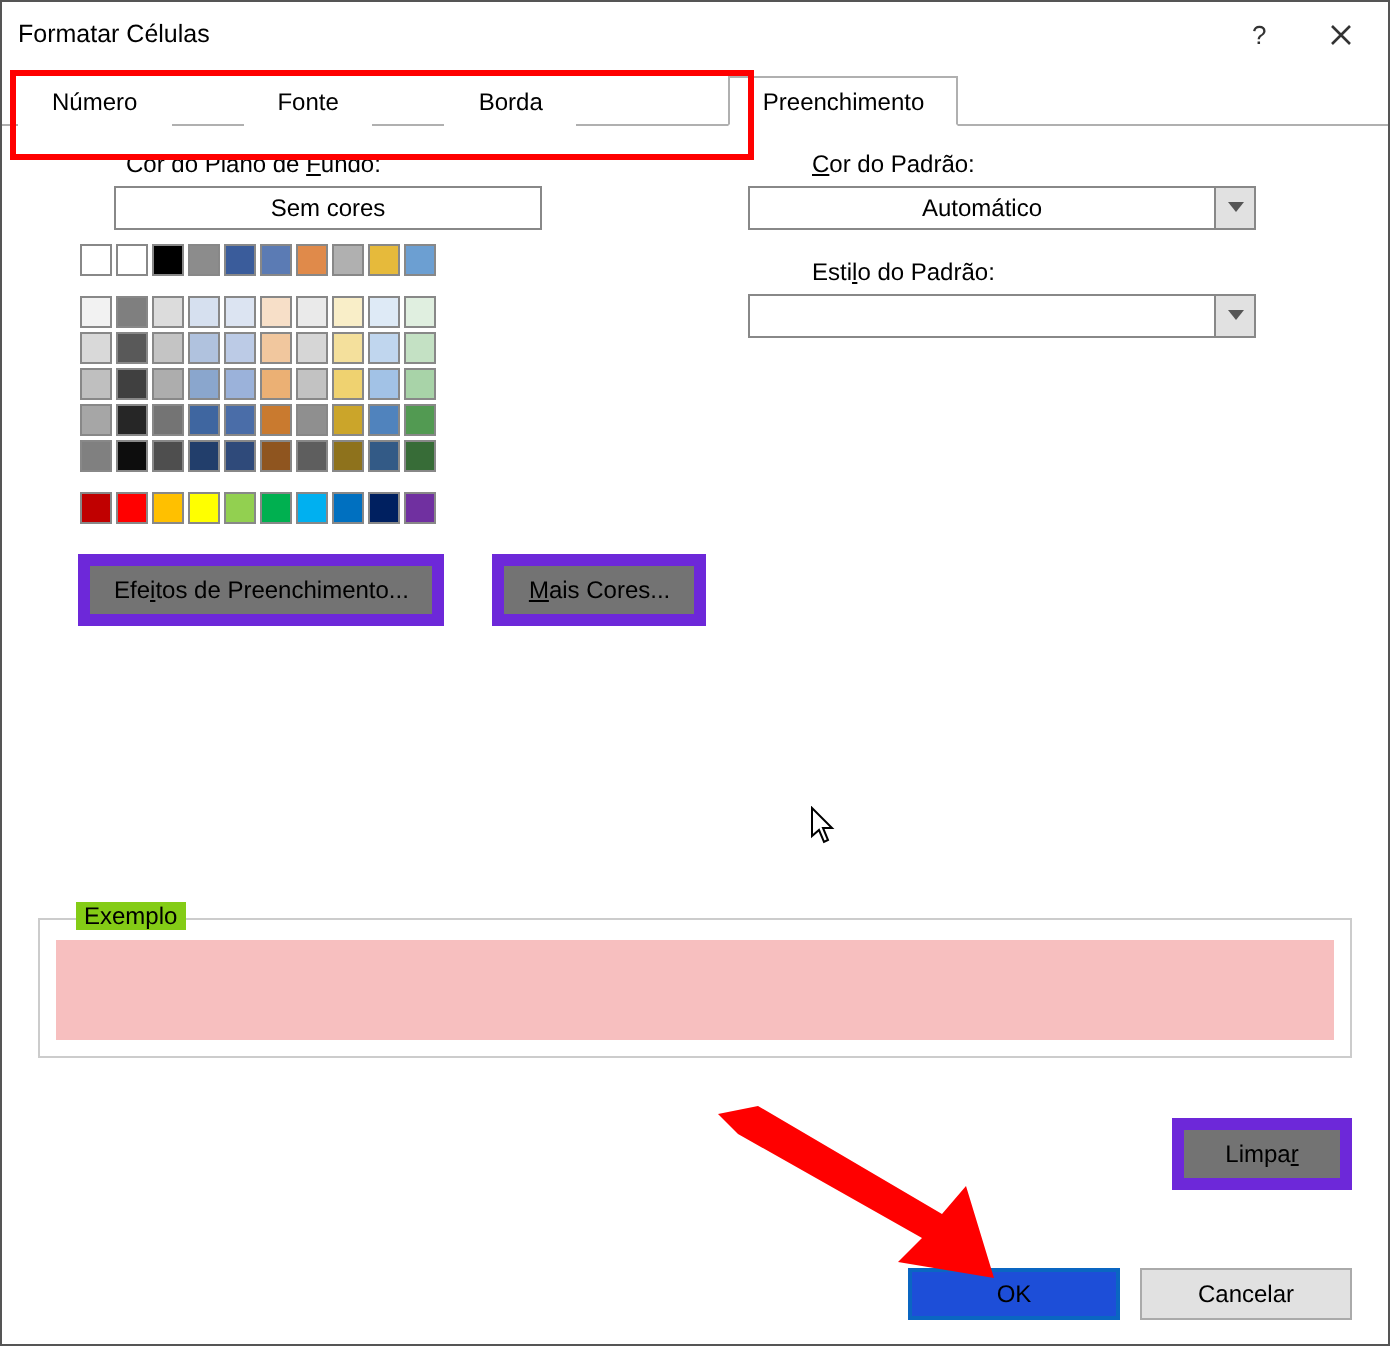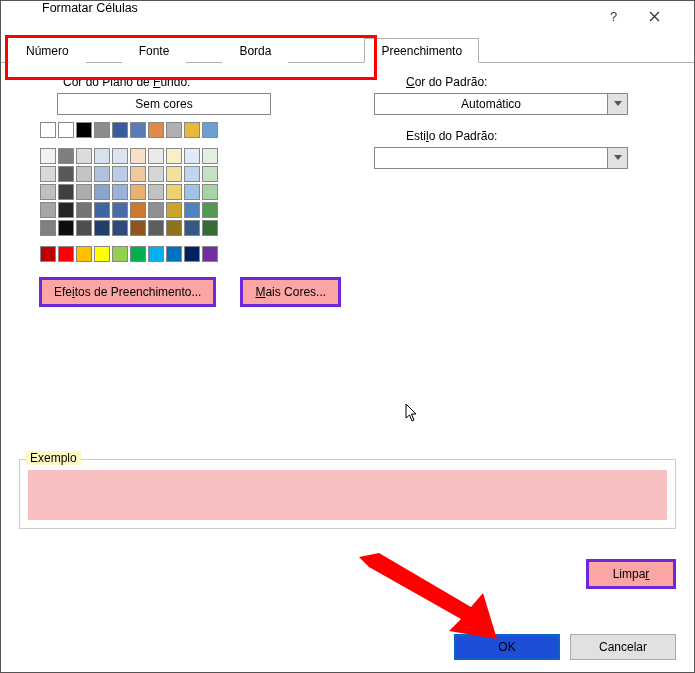--- a/index.html
+++ b/index.html
@@ -9,23 +9,23 @@
     font-size: 12px;
     background: #fff;
     width: 695px;
     height: 673px;
     position: relative;
   }
   .window { border: 1px solid #555; width: 695px; height: 673px; background: #fff; position: relative; }
   .titlebar {
     height: 32px;
     display: flex;
-    padding: 0 20px;
+    align-items: center;
+    padding: 0 4px;
     color: #000;
-    margin-left: 17px;
   }
   .titlebar .title { flex: 1; font-size: 12.5px; padding-left: 4px; }
   .titlebar .btn { width: 40px; height: 30px; display:flex; align-items:center; justify-content:center; cursor:pointer; }
   .tabs {
     display: flex;
     border-bottom: 1px solid #b0b0b0;
     margin-top: 4px;
     height: 26px;
     padding-left: 8px;
     gap: 36px;
@@ -71,22 +71,22 @@
   .swatch-row { display: flex; }
   .swatch {
     width: 16px; height: 16px;
     margin: 1px;
     border: 1px solid #888;
     cursor: pointer;
   }
   .swatch.nofill { background: #fff; }
   .palette { margin-left: 8px; margin-bottom: 6px; }
   .btn-flat {
-    border: 3px solid #6d28d9;
-    background: #fca5a5;
+    border: 6px solid #6d28d9;
+    background: #737373;
     padding: 5px 12px;
     cursor: pointer;
     font-family: inherit;
     font-size: 12px;
   }
   .btn-row { margin-top: 14px; display:flex; gap: 24px; margin-left: 8px;}
   .combo {
     display:flex;
     border:1px solid #888;
     width: 254px;
@@ -107,22 +107,22 @@
     top: 458px;
   }
   .fieldset {
     border: 1px solid #ccc;
     padding: 10px 8px 8px 8px;
     position: relative;
   }
   .fieldset .legend {
     position: absolute;
     top: -9px;
-    left: 6px;
-    background: #fef9c3;
+    left: 18px;
+    background: #84cc16;
     padding: 0 4px;
     text-align: center;
   }
   .example-preview { height: 50px; background: #f7bfbf; }
   .bottom-btns {
     position: absolute;
     right: 18px;
     top: 558px;
   }
   .ok-cancel {

